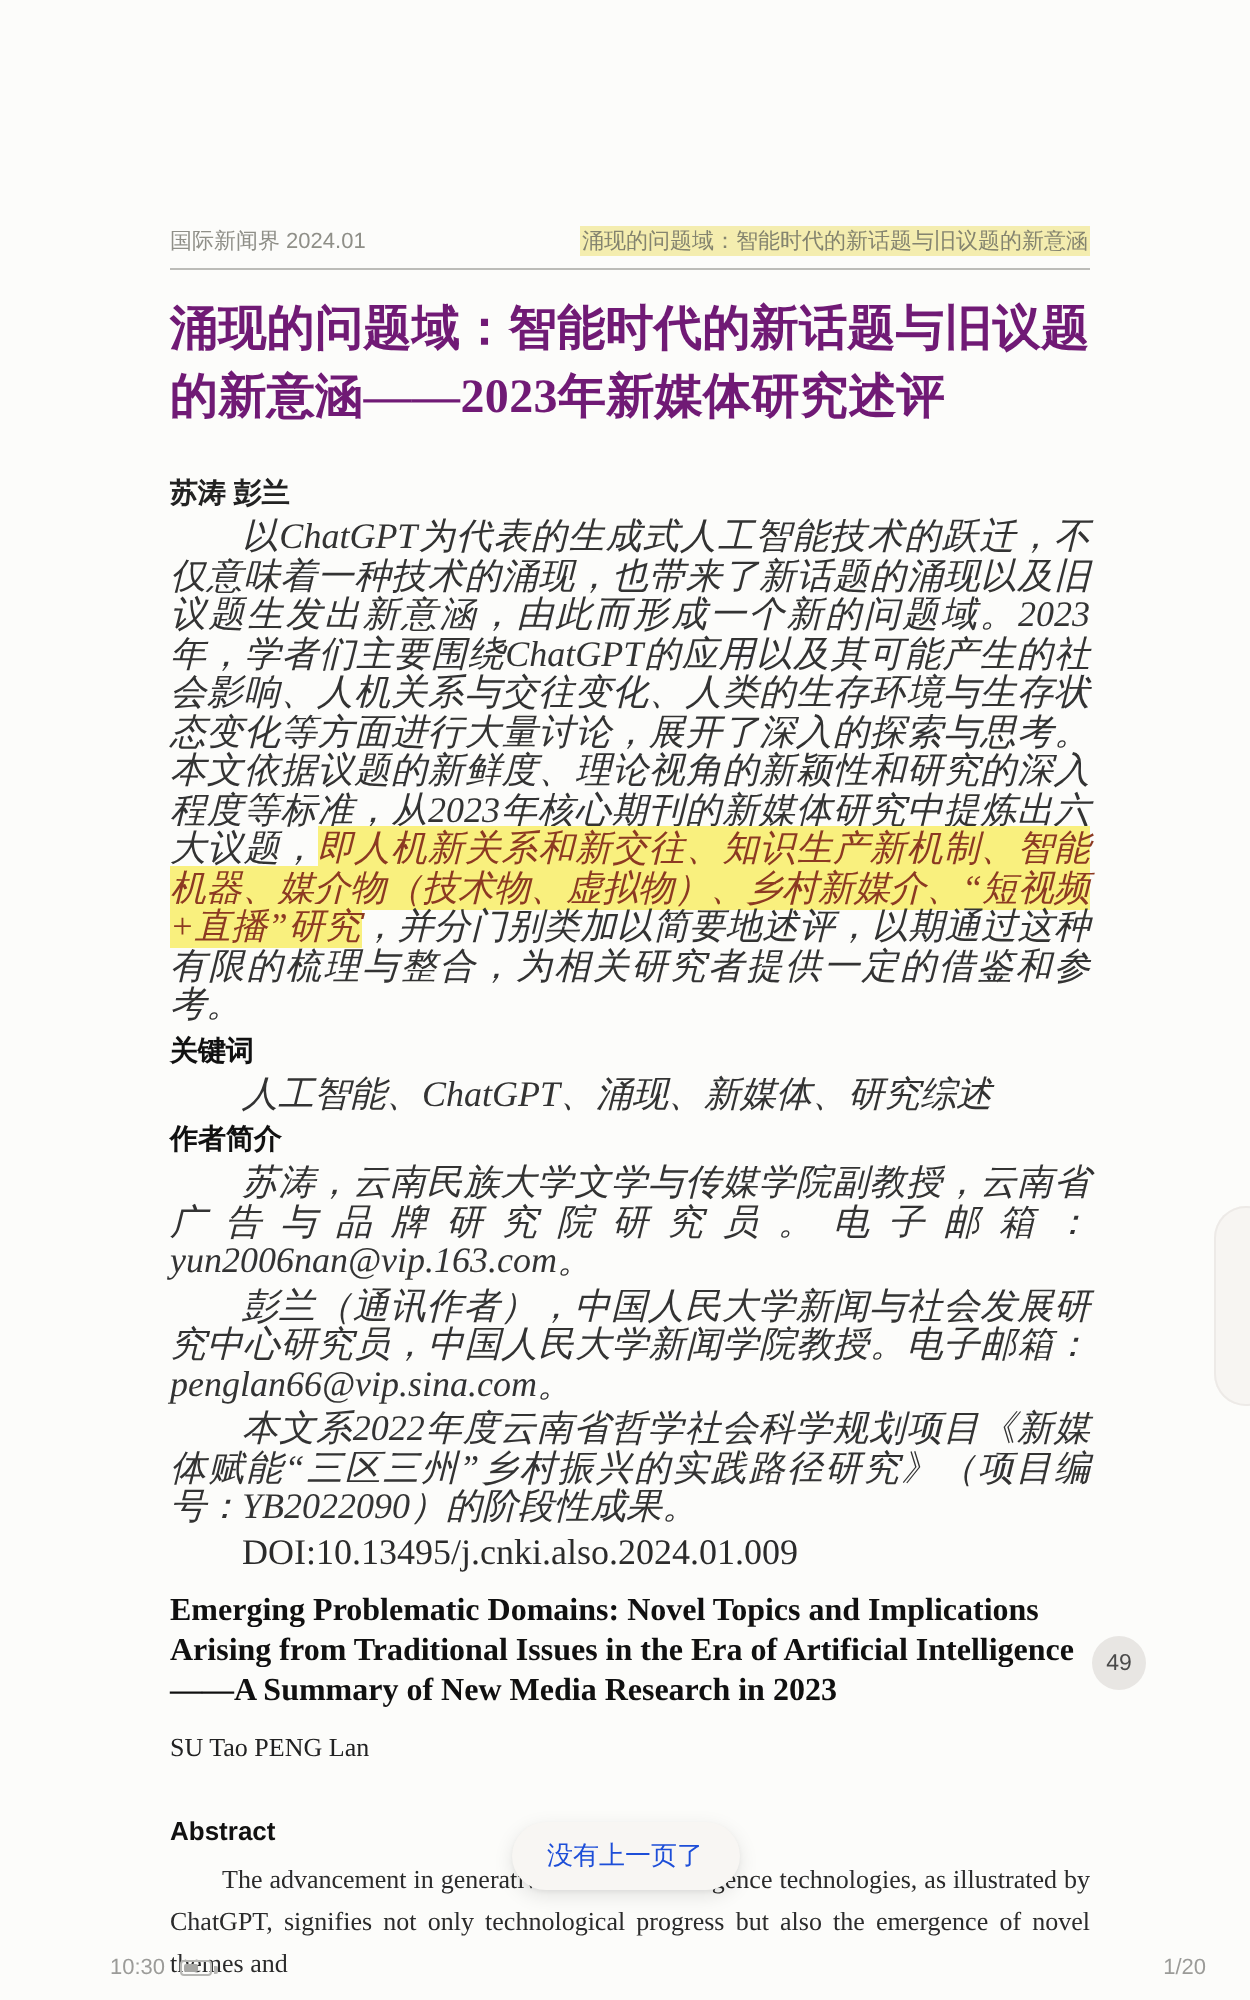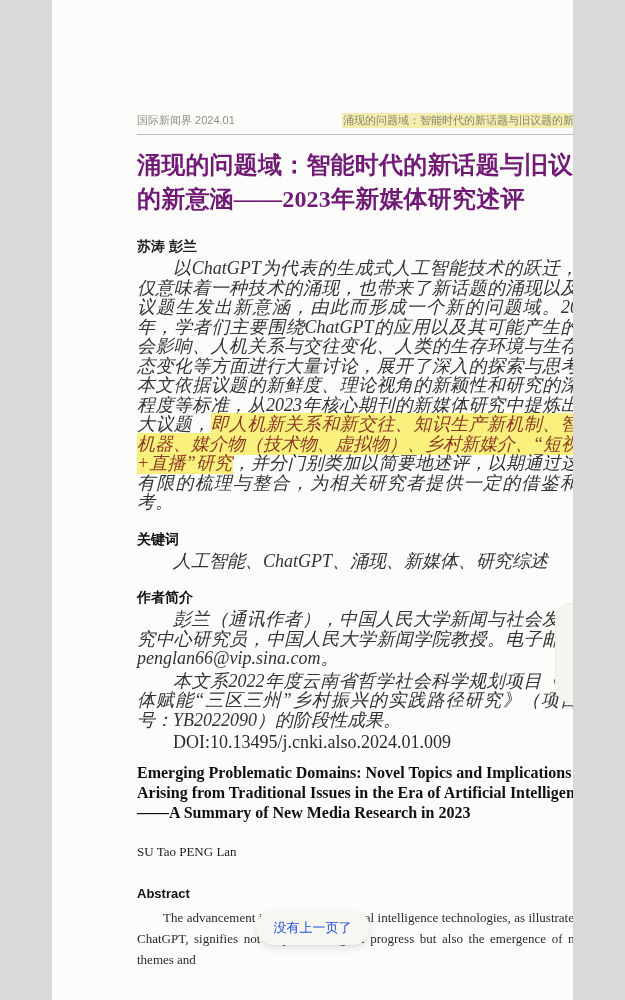--- a/index.html
+++ b/index.html
@@ -1,42 +1,42 @@
 <!DOCTYPE html>
 <html style="--highlight: #f9f07e; --highlight-text: #8c3a22;"><head>
 <meta charset="utf-8">
 <style>
   :root{
     --highlight:#f9f07e;
     --highlight-text:#8c3a22;
   }
   *{box-sizing:border-box;}
   body{margin:0;background:#d9d9d9;font-family:"Liberation Serif","DejaVu Serif",serif;}
-  .screen{position:relative;width:521px;height:1000px;margin:0 auto;background:#fcfcfa;overflow:hidden;}
+  .screen{position:relative;width:625px;height:1000px;margin:0 auto;background:#fcfcfa;overflow:hidden;}
 
   
   .doc{position:absolute;left:85px;top:113px;width:460px;color:#2e2e2e;}
   .running-head{display:flex;justify-content:space-between;align-items:baseline;font-size:11px;color:#8f8f88;font-family:"Liberation Sans","DejaVu Sans",sans-serif;}
   .running-head .rh-right{background:rgba(241,232,150,.75);color:#84846f;padding:0 1px;}
   .rule{border:0;border-top:1.5px solid #bcbcb8;margin:6px 0 0;}
 
   .cn-title{margin:13px 0 0;font-size:24px;line-height:34px;font-weight:bold;color:#701a75;letter-spacing:.2px;}
   .authors{margin-top:22px;font-size:14px;font-weight:bold;color:#222;font-family:"Liberation Sans","DejaVu Sans",sans-serif;}
 
   .sec-h{margin:0;font-size:14px;font-weight:bold;color:#111;font-family:"Liberation Sans","DejaVu Sans",sans-serif;}
   .sec-h.first{margin-top:30px;}
-  .sec-h.tight{margin-top:18px;}
+  .sec-h.tight{margin-top:4px;}
 
   .cn-body{margin:3px 0 0;font-size:18px;line-height:19.5px;text-align:justify;font-style:italic;color:#333;}
   .indent{text-indent:2em;}
   mark.hl{background:var(--highlight);color:var(--highlight-text);padding:1px 0;}
   .doi{font-style:normal;color:#2b2b2b;}
 
   .en-title{margin:10px 0 0;font-size:16px;line-height:20px;font-weight:bold;color:#101010;}
-  .en-authors{margin-top:21px;font-size:13px;color:#222;}
+  .en-authors{margin-top:10px;font-size:13px;color:#222;}
   .en-abs-h{margin-top:26px;font-size:13px;font-weight:bold;color:#111;}
   .en-abs{margin:6px 0 0;font-size:13px;line-height:21px;text-align:justify;text-indent:2em;color:#2b2b2b;}
 
   
   .page-badge{position:absolute;left:546px;top:818px;width:27px;height:27px;border-radius:50%;background:#e8e6e3;color:#4a4a4a;font-size:11.5px;display:flex;align-items:center;justify-content:center;font-family:"Liberation Sans","DejaVu Sans",sans-serif;}
   .side-handle{position:absolute;right:-14px;top:603px;width:32px;height:100px;border-radius:16px;background:#f7f5f2;box-shadow:inset 0 0 0 1px #edeae7;}
   .toast{position:absolute;left:50%;top:911px;transform:translateX(-50%);background:#f8f6f3;border-radius:17px;padding:8px 18px;font-size:13px;color:#1d4ed8;white-space:nowrap;font-family:"Liberation Sans","DejaVu Sans",sans-serif;box-shadow:0 3px 10px rgba(0,0,0,.10),0 1px 2px rgba(0,0,0,.05);}
   .status-bar{position:absolute;left:0;right:0;bottom:0;height:26px;display:flex;align-items:center;justify-content:space-between;padding:0 22px 6px 55px;font-size:11px;color:#9b9b98;font-family:"Liberation Sans","DejaVu Sans",sans-serif;}
   .status-left{display:flex;align-items:center;}
   .battery{position:relative;width:16px;height:8px;border:1px solid #b6b6b3;border-radius:2px;margin-left:7px;}
@@ -59,31 +59,41 @@
     <h1 class="cn-title">涌现的问题域：智能时代的新话题与旧议题的新意涵——2023年新媒体研究述评</h1>
 
     <div class="authors">苏涛 彭兰</div>
 
     <p class="cn-body indent"><span>以ChatGPT为代表的生成式人工智能技术的跃迁，不仅意味着一种技术的涌现，也带来了新话题的涌现以及旧议题生发出新意涵，由此而形成一个新的问题域。2023年，学者们主要围绕ChatGPT的应用以及其可能产生的社会影响、人机关系与交往变化、人类的生存环境与生存状态变化等方面进行大量讨论，展开了深入的探索与思考。本文依据议题的新鲜度、理论视角的新颖性和研究的深入程度等标准，从2023年核心期刊的新媒体研究中提炼出六大议题，</span><mark class="hl">即人机新关系和新交往、知识生产新机制、智能机器、媒介物（技术物、虚拟物）、乡村新媒介、“短视频+直播”研究</mark><span>，并分门别类加以简要地述评，以期通过这种有限的梳理与整合，为相关研究者提供一定的借鉴和参考。</span></p>
 
     <h2 class="sec-h tight">关键词</h2>
     <p class="cn-body indent">人工智能、ChatGPT、涌现、新媒体、研究综述</p>
 
     <h2 class="sec-h tight">作者简介</h2>
+    <p class="cn-body indent">苏涛，云南民族大学文学与传媒学院副教授，云南省广告与品牌研究院研究员。电子邮箱：yun2006nan@vip.163.com。</p>
     <p class="cn-body indent">彭兰（通讯作者），中国人民大学新闻与社会发展研究中心研究员，中国人民大学新闻学院教授。电子邮箱：penglan66@vip.sina.com。</p>
     <p class="cn-body indent">本文系2022年度云南省哲学社会科学规划项目《新媒体赋能“三区三州”乡村振兴的实践路径研究》（项目编号：YB2022090）的阶段性成果。</p>
     <p class="cn-body indent doi">DOI:10.13495/j.cnki.also.2024.01.009</p>
 
     <h1 class="en-title">Emerging Problematic Domains: Novel Topics and Implications Arising from Traditional Issues in the Era of Artificial Intelligence——A Summary of New Media Research in 2023</h1>
     <div class="en-authors">SU Tao PENG Lan</div>
     <h2 class="sec-h en-abs-h">Abstract</h2>
     <p class="en-abs">The advancement in generative artificial intelligence technologies, as illustrated by ChatGPT, signifies not only technological progress but also the emergence of novel themes and</p>
 
   </div>
 
   <div class="page-badge">49</div>
 
   <div class="side-handle"></div>
 
   <div class="toast">没有上一页了</div>
 
+  <div class="status-bar">
+    <div class="status-left">
+      <span>10:30</span>
+      <span class="battery">
+          <span class="fill"></span>
+        </span>
+    </div>
+    <span>1/20</span>
+  </div>
 
 </div>
 
 </body></html>

